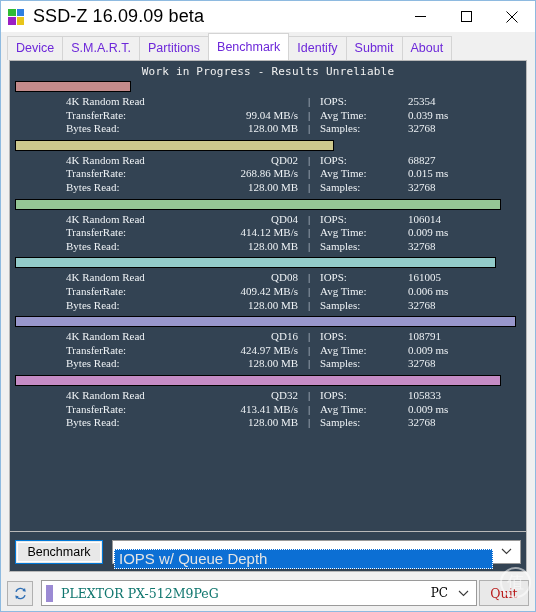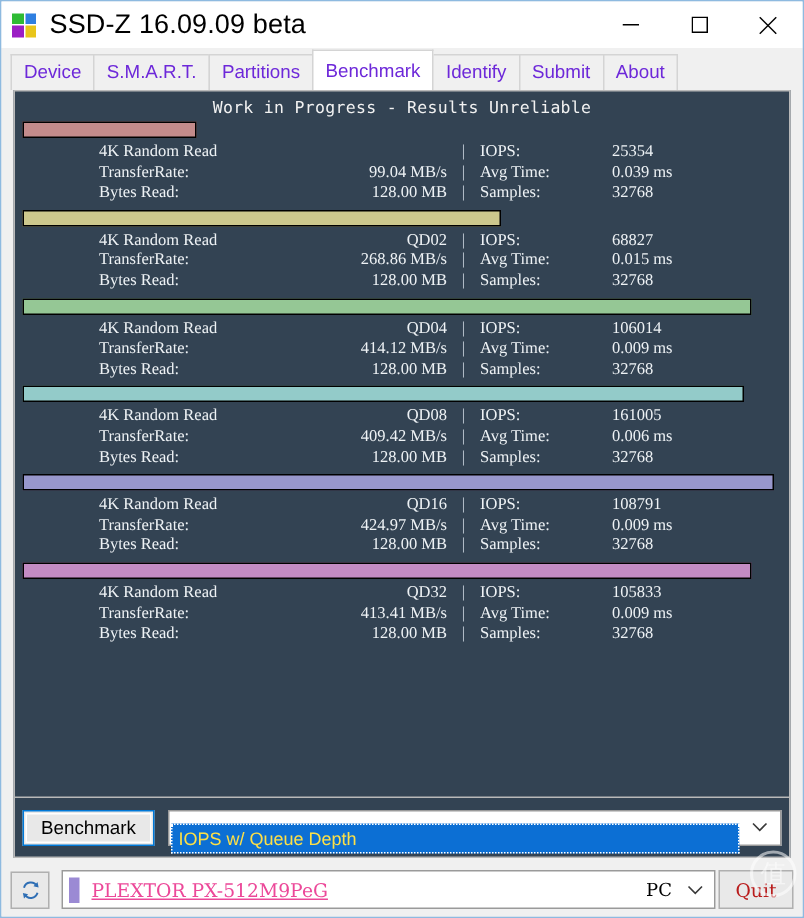--- a/index.html
+++ b/index.html
@@ -203,22 +203,22 @@
     box-sizing: border-box;
     display: flex;
     align-items: center;
     padding: 1px;
   }
   #bench-select-value {
     flex: 1 1 auto;
     height: 20px;
     line-height: 20px;
     background: #0c6fd4;
-    color: #fde047;
-    font-size: 12px;
+    color: #e5e5e5;
+    font-size: 15px;
     padding-left: 5px;
     box-sizing: border-box;
     outline: 1px dotted #ffffff;
     outline-offset: -1px;
     white-space: nowrap;
     overflow: hidden;
     margin-top: 15px;
   }
   #bench-select-arrow {
     width: 26px;
@@ -268,24 +268,23 @@
   #device-color-chip {
     width: 7px;
     height: 17px;
     background: #9b8ad4;
     flex: 0 0 auto;
   }
   #device-name {
     margin-left: 8px;
     font-family: "DejaVu Serif", "Liberation Serif", serif;
     font-size: 12.5px;
-    color: #ec4899;
+    color: #0f766e;
     white-space: nowrap;
     flex: 1 1 auto;
-    text-decoration: underline;
   }
   #device-select-arrow {
     width: 26px;
     flex: 0 0 26px;
     display: flex;
     align-items: center;
     justify-content: center;
   }
   #port-label {
     font-family: "DejaVu Serif", "Liberation Serif", serif;

